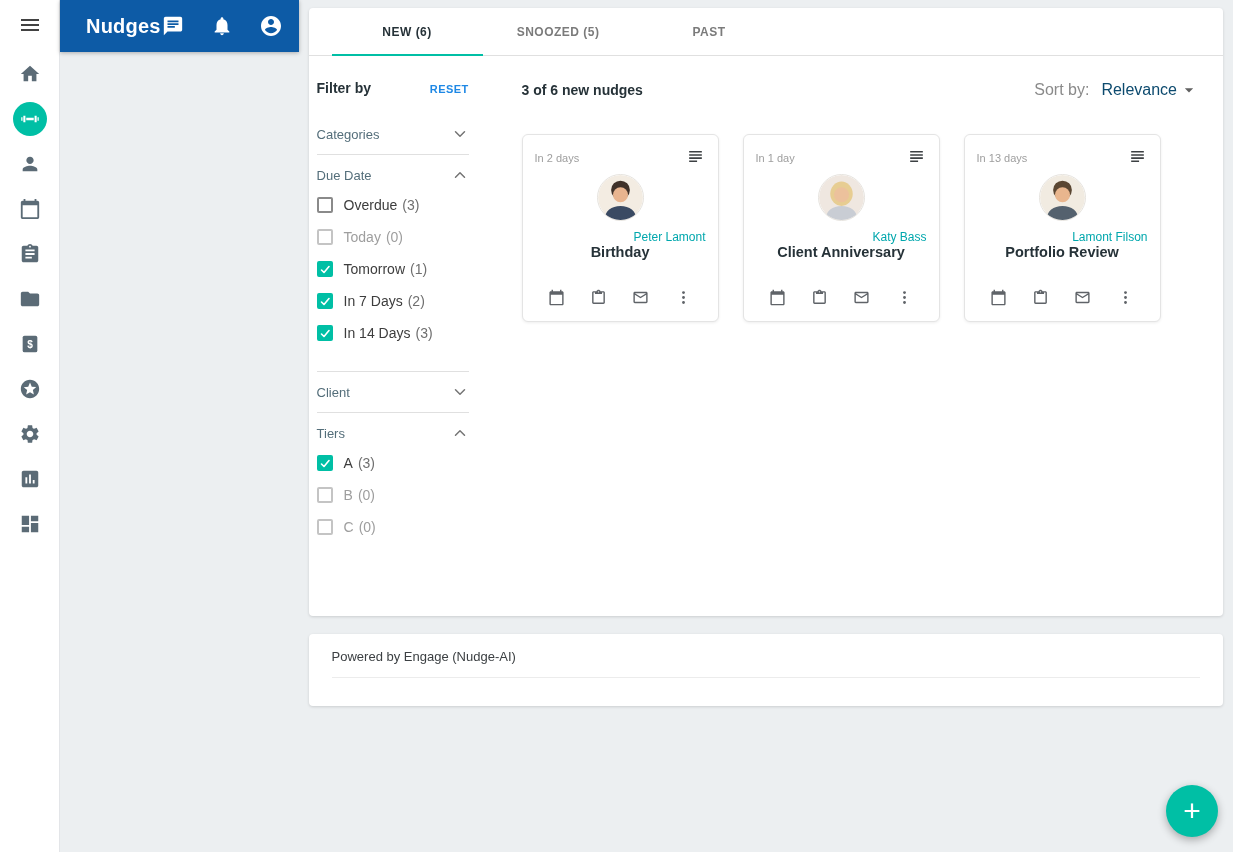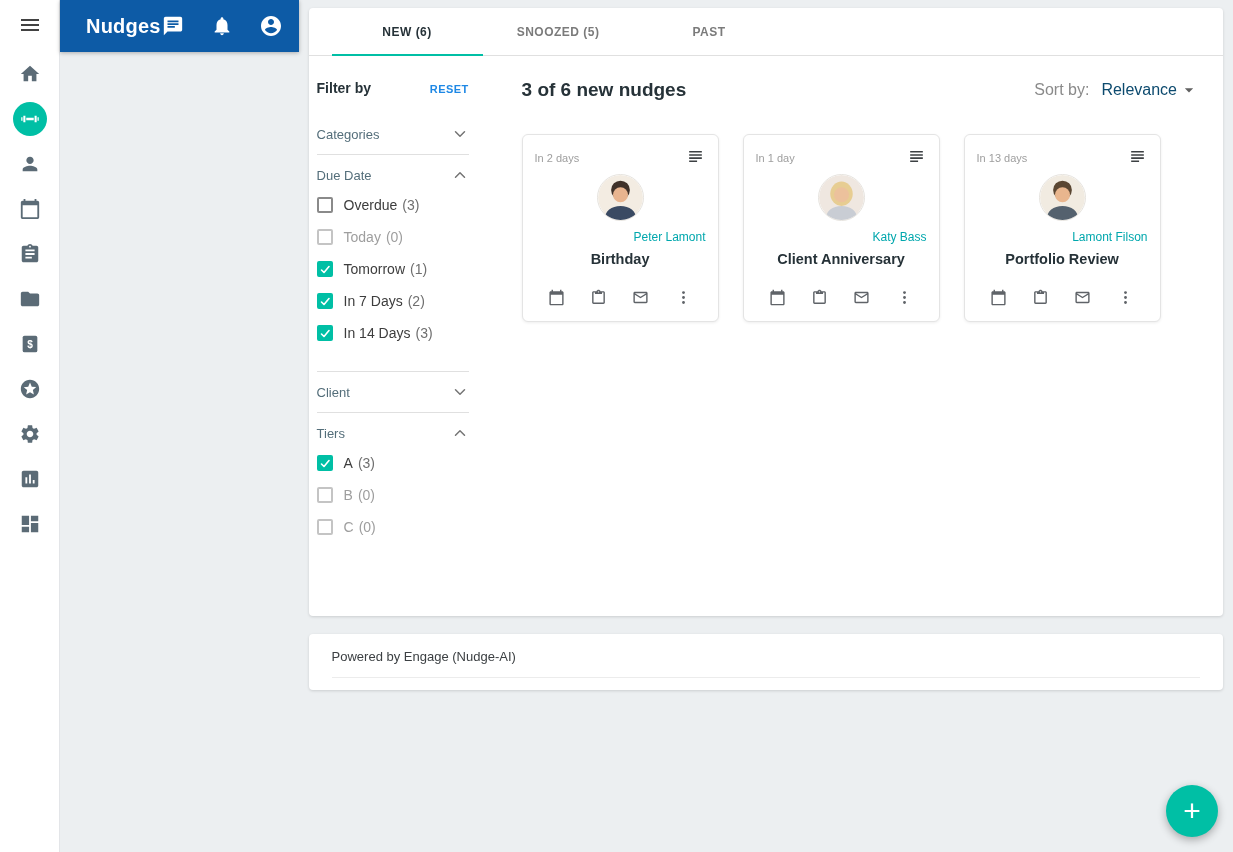--- a/index.html
+++ b/index.html
@@ -57,43 +57,43 @@
   .opt.checked .cb svg{ display:block; }
   .opt-label{ font-size:14px; color:#3d3d3d; }
   .opt-count{ font-size:14px; color:#6f6f6f; margin-left:5px; }
   .opt.disabled .opt-label, .opt.disabled .opt-count{ color:#9e9e9e; }
   .opt.disabled .cb{ border-color:#c4c4c4; }
   .gap16{ height:16px; }
 
   
   .results{ flex:1; min-width:0; }
   .results-head{ display:flex; align-items:center; justify-content:space-between; height:20px; margin-bottom:34px; }
-  .summary{ font-size:19px; font-weight:bold; color:var(--txt-dark); }
+  .summary{ font-size:14px; font-weight:bold; color:var(--txt-dark); }
   .sort{ display:flex; align-items:center; cursor:pointer; margin-right:16px; }
   .sort-label{ font-size:16px; color:#8a8a8a; }
   .sort-value{ font-size:16px; color:#0c4a6e; margin-left:12px; }
   .sort svg{ width:20px; height:20px; fill:#616161; margin-left:2px; }
 
   .cards{ display:flex; gap:24px; }
   .card{ width:197px; height:188px; background:#fff; border:1px solid #e4e4e4; border-radius:6px; box-shadow:0 1px 3px rgba(0,0,0,.07); padding:12px 12px 14px; display:flex; flex-direction:column; }
   .card-top{ display:flex; justify-content:space-between; align-items:flex-start; height:22px; }
   .card-due{ font-size:11px; color:var(--txt-light); padding-top:5px; }
   .card-notes{ width:20px; height:20px; color:#3c4043; cursor:pointer; }
   .card-notes svg{ width:19px; height:19px; fill:currentColor; }
   .avatar-row{ display:flex; justify-content:center; margin-top:5px; }
   .avatar{ width:47px; height:47px; border-radius:50%; overflow:hidden; border:1px solid #e6e3de; cursor:pointer; }
   .avatar svg{ width:100%; height:100%; display:block; }
   .client-name{ text-align:right; font-size:12px; color:var(--link); margin-top:9px; cursor:pointer; }
-  .card-title{ text-align:center; font-size:14.5px; font-weight:bold; color:var(--txt-dark); margin-top:7px; white-space:nowrap; }
+  .card-title{ text-align:center; font-size:14.5px; font-weight:bold; color:var(--txt-dark); white-space:nowrap; }
   .card-actions{ display:flex; justify-content:space-between; padding:0 13px; margin-top:auto; }
   .act-icon{ width:18px; height:18px; color:#5f6368; cursor:pointer; }
   .act-icon svg{ width:17px; height:17px; fill:currentColor; }
 
   
-  .footerbar{ margin-top:18px; background:#fff; border-radius:4px; box-shadow:0 1px 3px rgba(0,0,0,.14); height:56px; padding:15px 23px 0; }
+  .footerbar{ margin-top:18px; background:#fff; border-radius:4px; box-shadow:0 1px 3px rgba(0,0,0,.14); height:72px; padding:15px 23px 0; }
   .footer-text{ font-size:13px; color:#3c4043; }
   .footer-div{ border-top:1px solid #ececec; margin-top:13px; }
 
   
   .fab{ position:absolute; right:15px; bottom:15px; width:52px; height:52px; border-radius:50%; background:var(--accent); color:#fff; display:flex; align-items:center; justify-content:center; font-size:30px; font-weight:300; line-height:1; box-shadow:0 3px 8px rgba(0,0,0,.3); cursor:pointer; border:none; }
 </style>
 </head>
 <body>
 
 <div class="app">

